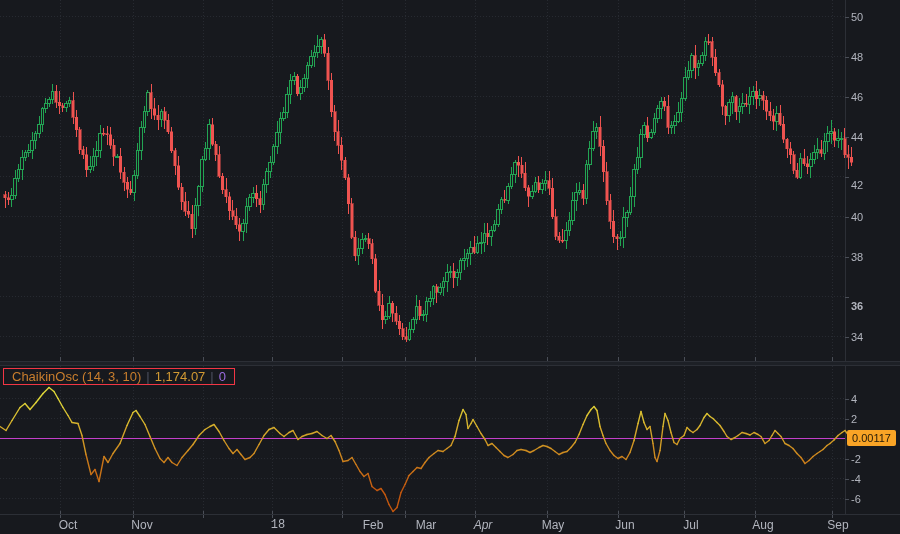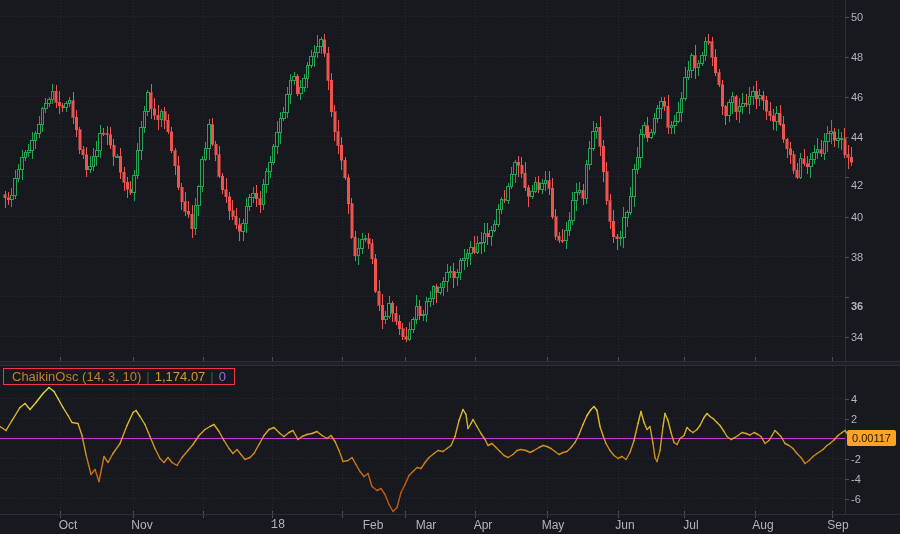--- a/index.html
+++ b/index.html
@@ -1367,21 +1367,21 @@
       <div class="y-tick" style="top: 498.5px;"></div>
     </div>
 
   <div id="time-axis">
       <div class="time-label" style="left: 68px;">Oct</div>
       <div class="time-label" style="left: 142px;">Nov</div>
       <div class="time-label" style="left: 212px; margin-top: 40px;">Dec</div>
       <div class="time-label" style="left: 278px; font-family: Liberation Mono, monospace;">18</div>
       <div class="time-label" style="left: 351px; padding-left: 44px;">Feb</div>
       <div class="time-label" style="left: 414px; margin-left: 12px;">Mar</div>
-      <div class="time-label" style="left: 483px;">Apr</div>
+      <div class="time-label" style="left: 483px; font-style: italic;">Apr</div>
       <div class="time-label" style="left: 553px; text-align: center;">May</div>
       <div class="time-label" style="left: 625px;">Jun</div>
       <div class="time-label" style="left: 691px;">Jul</div>
       <div class="time-label" style="left: 763px;">Aug</div>
       <div class="time-label" style="left: 838px;">Sep</div>
       <div class="time-tick" style="left: 60px;"></div>
       <div class="time-tick" style="left: 133px;"></div>
       <div class="time-tick" style="left: 203px;"></div>
       <div class="time-tick" style="left: 272px;"></div>
       <div class="time-tick" style="left: 342px;"></div>

